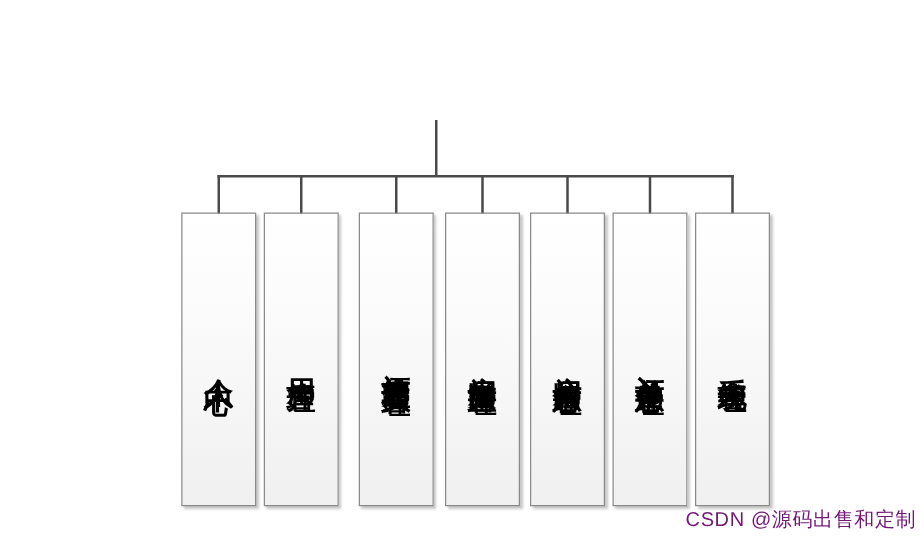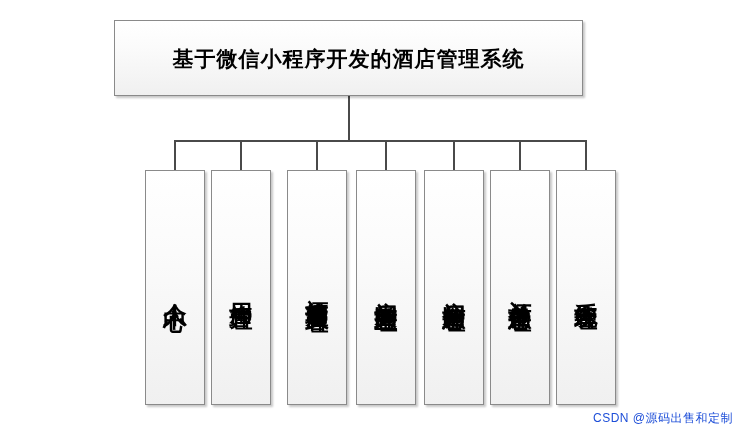--- a/index.html
+++ b/index.html
@@ -77,22 +77,22 @@
     line-height: 1.08;
     letter-spacing: 2px;
     white-space: nowrap;
   }
 
   
   #watermark {
     position: absolute;
     right: 6px;
     bottom: 4px;
-    font-size: 12px;
-    color: #1d4ed8;
+    font-size: 16px;
+    color: #701a75;
     white-space: nowrap;
     letter-spacing: 0.5px;
   }
 </style>
 </head>
 <body>
 
 <div id="diagram">
 
   <div class="connector-layer">
@@ -103,23 +103,20 @@
 
     <div class="line line-v" style="left:174px; top:140px; height:31px;"></div>
     <div class="line line-v" style="left:240px; top:140px; height:31px;"></div>
     <div class="line line-v" style="left:316px; top:140px; height:31px;"></div>
     <div class="line line-v" style="left:385px; top:140px; height:31px;"></div>
     <div class="line line-v" style="left:453px; top:140px; height:31px;"></div>
     <div class="line line-v" style="left:519px; top:140px; height:31px;"></div>
     <div class="line line-v" style="left:585px; top:140px; height:31px;"></div>
   </div>
 
-  <div class="node" id="root-node">
-    <span class="root-label">基于微信小程序开发的酒店管理系统</span>
-  </div>
 
   <div class="node child-node" style="left:145px;">
     <span class="child-label">个人中心</span>
   </div>
   <div class="node child-node" style="left:211px;">
     <span class="child-label">用户管理</span>
   </div>
   <div class="node child-node" style="left:287px;">
     <span class="child-label">酒店管理员管理</span>
   </div>

